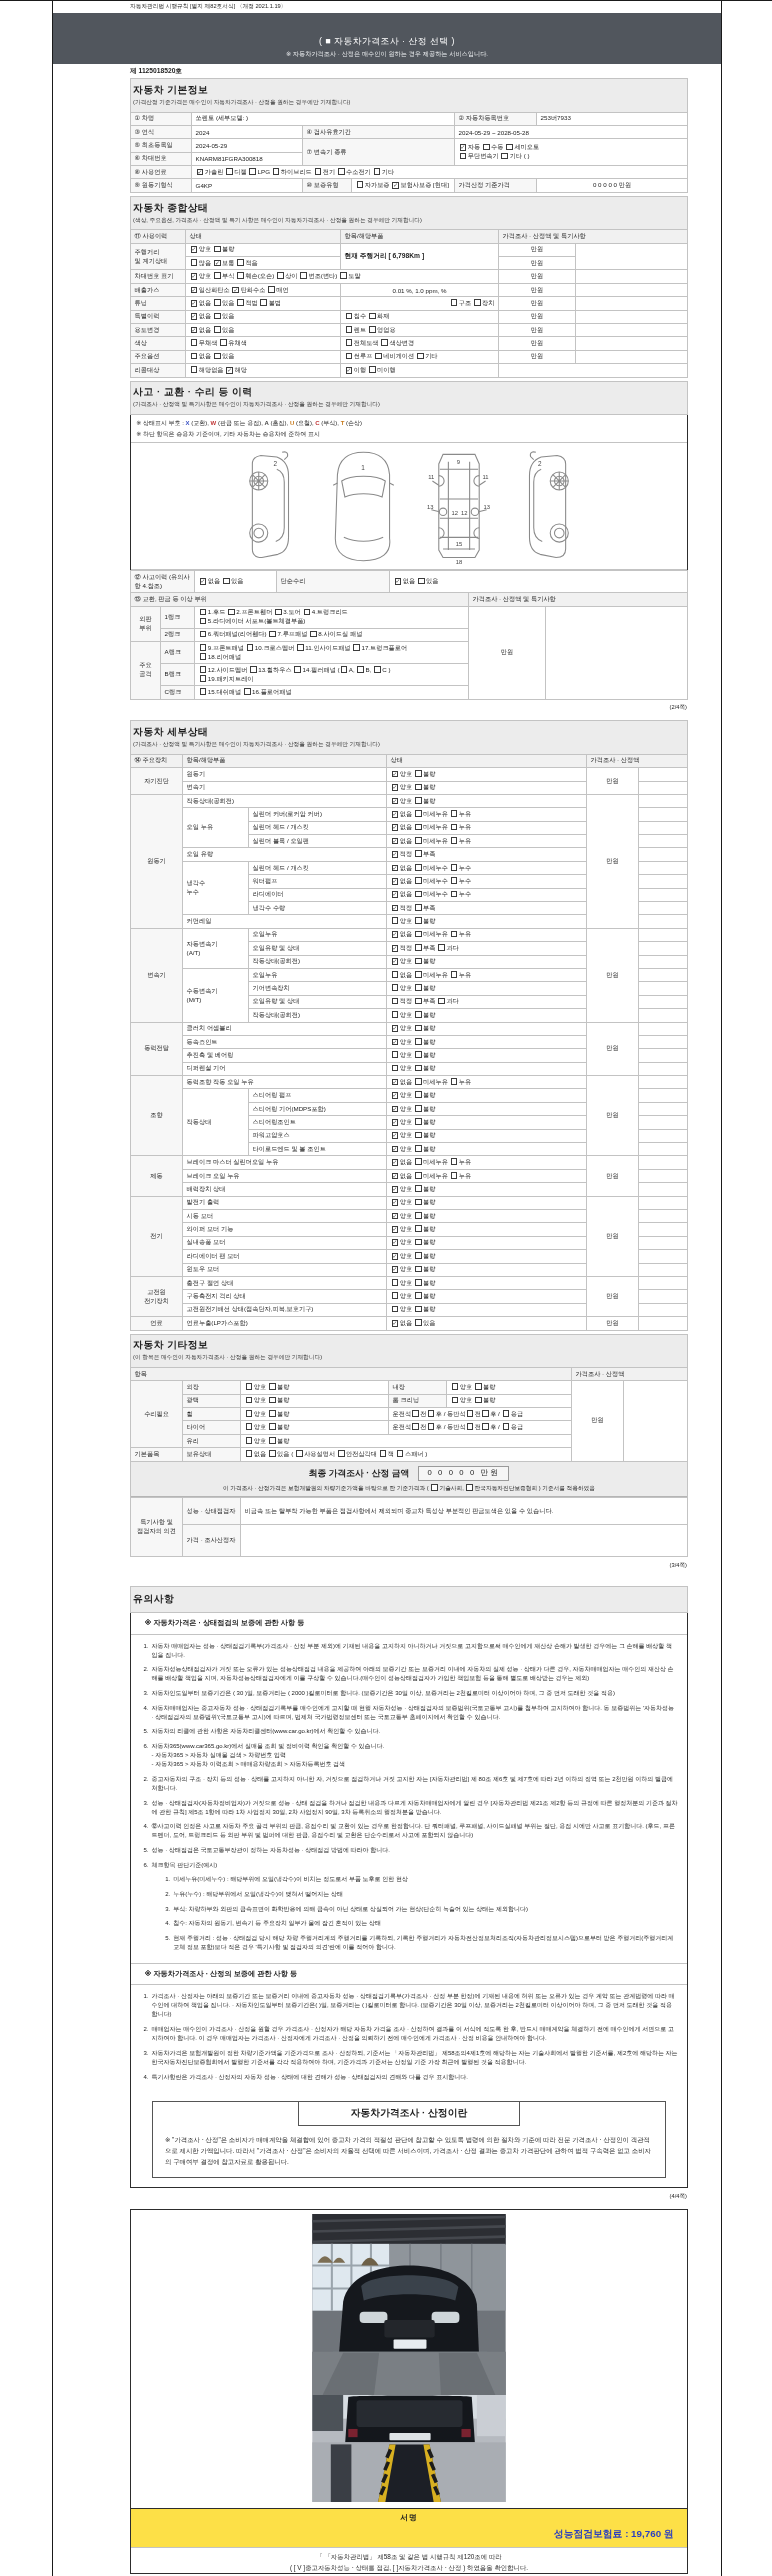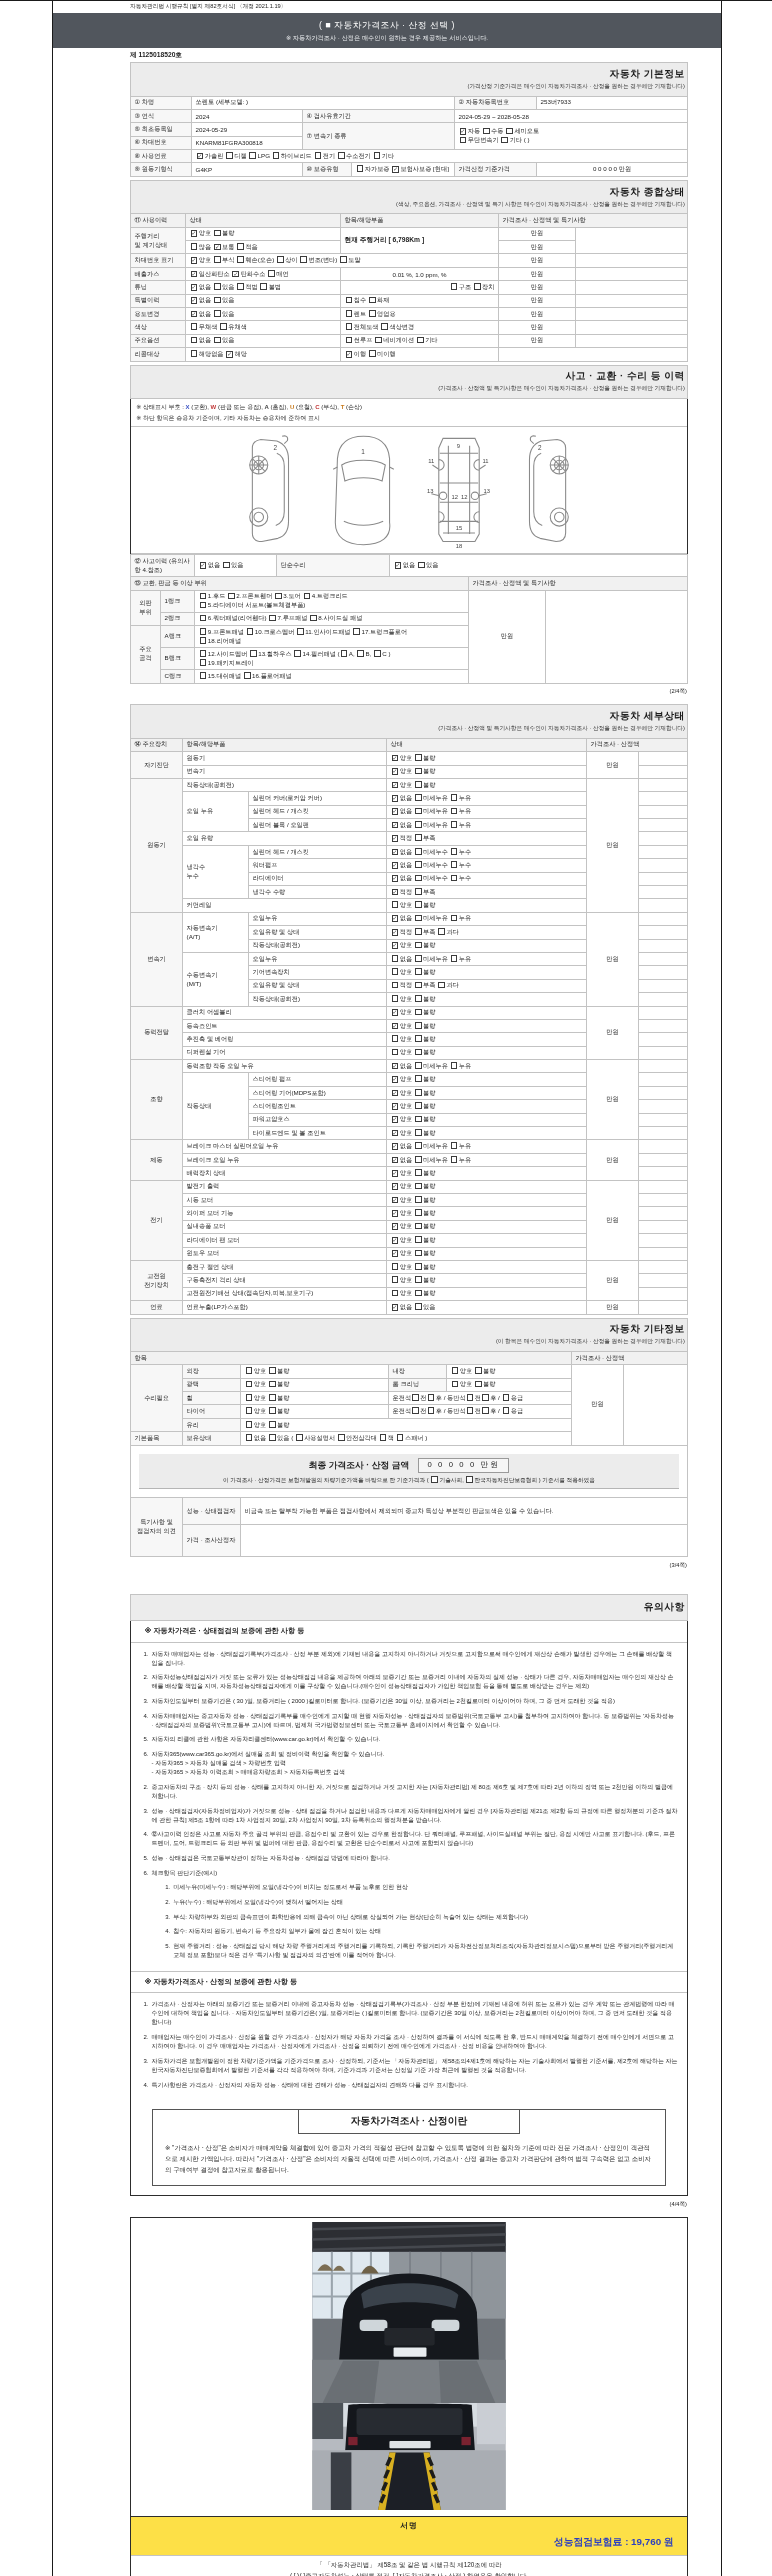--- a/index.html
+++ b/index.html
@@ -4,27 +4,27 @@
 <style>
   *{box-sizing:border-box;margin:0;padding:0}
   html,body{width:773px;background:#fff}
   body{height:2576px;overflow:hidden;font-family:"Liberation Sans","DejaVu Sans",sans-serif;color:#1d1d1d;position:relative}
   #topline{position:absolute;left:0;top:0;width:773px;height:1px;background:#1a1a1a}
   #frame{position:absolute;left:52px;top:0;width:670px;height:2576px;border-left:1px solid #1a1a1a;border-right:1px solid #1a1a1a;border-top:1px solid #1a1a1a;background:#fff}
   .content{padding:0 33px 0 77px}
   .topnote{font-size:5.7px;color:#222;padding:2.1px 0 1.5px 77px}
   .banner{background:#51565d;color:#fff;text-align:center;padding:6.2px 0 5.2px 0}
   .banner .t1{font-size:15.5px;font-weight:bold;letter-spacing:1.5px}
-  .banner .t2{font-size:8.8px;margin-top:1px;letter-spacing:0.5px}
+  .banner .t2{font-size:8.8px;margin-top:17px;letter-spacing:0.5px}
   .banner .t3{font-size:6.2px;margin-top:2.1px;color:#eef0f2}
   .docnum{font-size:6.7px;font-weight:bold;padding:3.1px 0 2.1px 0}
   table{border-collapse:collapse;width:100%;table-layout:fixed}
   table.box{border:1px solid #2d2d2d;margin-bottom:3.1px}
   td{border:0.5px solid #c3c3c3;font-size:6.2px;padding:1.5px 3.6px;height:13.4px;vertical-align:middle;word-break:break-all}
-  td.sec{background:#ececec;text-align:right;padding:4.6px 2.1px;height:auto}
+  td.sec{background:#ececec;text-align:left;padding:4.6px 2.1px;height:auto}
   .sec .st{font-size:9.8px;font-weight:bold;letter-spacing:0.5px}
   .sec .ss{font-size:5.7px;margin-top:2.1px;color:#333}
   td.lab{background:#f7f7f7}
   td.colhead{background:#f1f1f1;font-size:6.2px}
   td.price{text-align:center;color:#222}
   td.blankcol{background:#fff}
   .cb{display:inline-block;width:6.7px;height:6.7px;border:1px solid #3c3c3c;margin:0 1.5px -1px 1px;text-align:center;line-height:5.2px;font-size:5.7px;font-weight:bold;color:#111;background:#fff}
   .pagemark{font-size:5.7px;text-align:right;padding:1.5px 1px 2.1px 0;color:#222}
   .notewrap{font-size:6px;padding:2.6px 5.2px;border-bottom:0.5px solid #c3c3c3}
   .notewrap div{padding:1px 0}
@@ -655,21 +655,21 @@
         <td class="lab">유리</td>
         <td colspan="3"><span class="cb"></span>양호  <span class="cb"></span>불량</td>
       </tr>
       <tr>
         <td class="lab">기본품목</td>
         <td class="lab">보유상태</td>
         <td colspan="3"><span class="cb"></span>없음  <span class="cb"></span>있음  ( <span class="cb"></span>사용설명서 <span class="cb"></span>안전삼각대 <span class="cb"></span>잭 <span class="cb"></span>스패너 )</td>
       </tr>
 
       <tr>
-            <td colspan="7" style="padding:8px;height:auto;border:0.5px solid #c3c3c3">
+            <td colspan="7" style="padding:0;height:auto;border:0.5px solid #c3c3c3">
         <div class="finalband">
           <span class="fl">최종 가격조사 · 산정 금액</span>
           <span class="fv">0 0 0 0 0 만원</span>
           <div class="fn">이 가격조사 · 산정가격은 보험개발원의 차량기준가액을 바탕으로 한 기준가격과 ( <span class="cb"></span>기술사회, <span class="cb"></span>한국자동차진단보증협회 ) 기준서를 적용하였음</div>
         </div>
       </td>
           </tr>
       <tr>
         <td class="lab" rowspan="2" style="white-space:pre-line;text-align:center">특기사항 및
 점검자의 의견</td>
@@ -677,21 +677,21 @@
         <td colspan="5" style="height:27px">비금속 또는 탈부착 가능한 부품은 점검사항에서 제외되며 중고차 특성상 부분적인 판금도색은 있을 수 있습니다.</td>
       </tr>
       <tr>
         <td class="lab">가격 · 조사산정자</td>
         <td colspan="5" style="height:32px"></td>
       </tr>
     </tbody>
       </table>
     <div class="pagemark">(3/4쪽)</div>
 
-    <table class="box bignotice" style="margin-top:22px">
+    <table class="box bignotice" style="margin-top:14px">
       <tbody>
           <tr>
             <td class="sec" style="padding:6.2px 2.1px">
         <div class="st">유의사항</div>
       </td>
           </tr>
       <tr>
             <td style="padding:0;height:auto;border:none">
         <div class="nhead">※ 자동차가격은 · 상태점검의 보증에 관한 사항 등</div>
         <div class="nbody" style="border-bottom:none">

